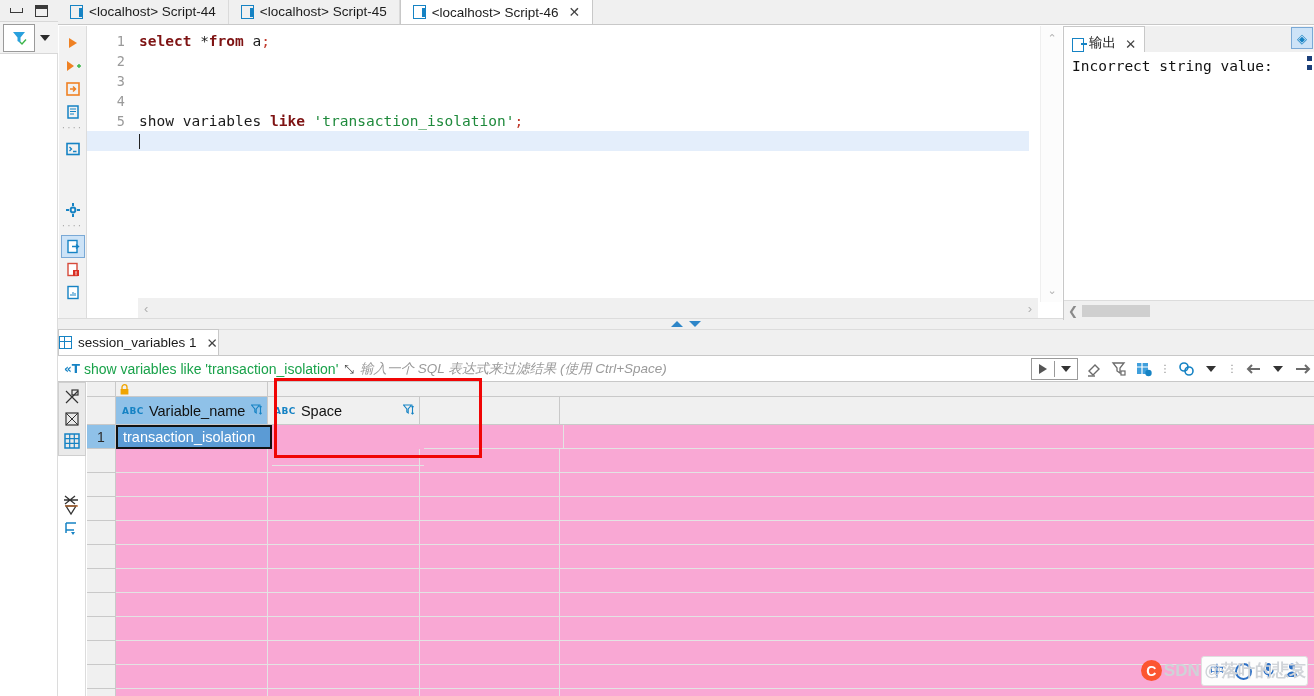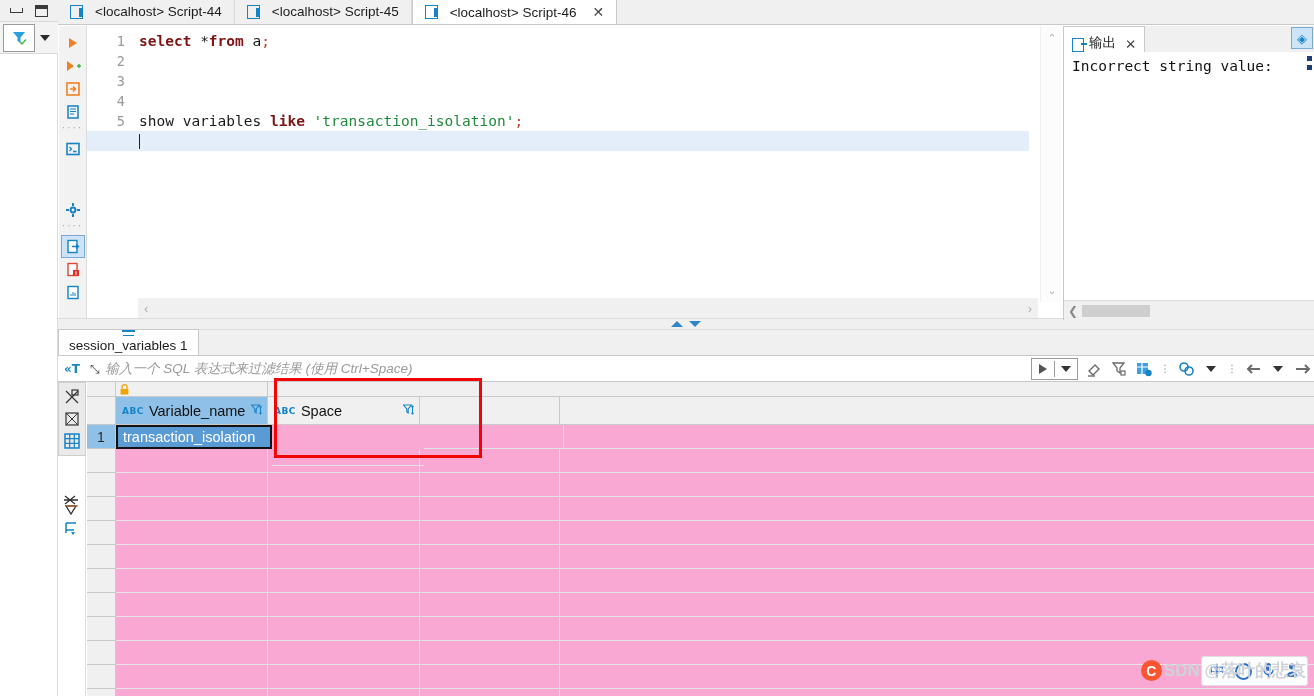--- a/index.html
+++ b/index.html
@@ -56,21 +56,21 @@
   .rail .dots { color: #a6a6a6; font-size: 10px; letter-spacing: 2px; line-height: 10px; height: 14px; }
   .rail .gap-lg { height: 38px; }
 
   
   .tabbar {
     position: absolute; left: 58px; top: 0; right: 0; height: 25px;
     background: #f0f0f0; border-bottom: 1px solid #c8c8c8;
     display: flex; align-items: flex-end;
   }
   .tab {
-    height: 25px; display: flex; align-items: center; gap: 12px;
+    height: 25px; display: flex; align-items: center; gap: 6px;
     padding: 0 12px; font-size: 13.5px; color: #1c1c1c; white-space: nowrap;
     border-right: 1px solid #dadada;
   }
   .tab.active { background: #ffffff; border-top: 1px solid #c8c8c8; border-left:1px solid #c8c8c8; border-right:1px solid #c8c8c8; }
   .tab .x { font-size: 14px; color: #444; margin-left: 4px; }
   .sql-ico {
     width: 13px; height: 14px; border: 1.6px solid #1683c4; position: relative; flex: 0 0 auto;
   }
   .sql-ico::after {
     content:''; position:absolute; right:-1px; top:2px; width:4px; height:9px; background:#1683c4;
@@ -160,22 +160,22 @@
   }
   .out-hscroll .thumb { width: 68px; height: 12px; background: #cfcfcf; }
   .out-dots { position: absolute; right: 2px; top: 30px; display:flex; flex-direction:column; gap:4px; }
   .out-dots i { display:block; width: 5px; height: 5px; background: #1b3f7a; }
 
   
   .results { position: absolute; left: 58px; top: 330px; right: 0; bottom: 0; background: #ffffff; }
 
   .res-tabbar { height: 26px; background: #f0f0f0; display: flex; align-items: flex-end; border-bottom: 1px solid #c8c8c8; }
   .res-tab {
-    height: 26px; display: flex; align-items: center; gap: 6px; padding: 0 10px;
-    background: #ffffff; border: 1px solid #c8c8c8; border-bottom: none; font-size: 13.5px; flex-direction: column;
+    height: 26px; display: flex; align-items: center; gap: 6px; padding: 0 0;
+    background: #ffffff; border: 1px solid #c8c8c8; border-bottom: none; font-size: 13.5px;
   }
   .grid-ico {
     width: 13px; height: 13px; border: 1.6px solid #1683c4; position: relative; background: #fff;
   }
   .grid-ico::before { content:''; position:absolute; left:0; right:0; top:3.5px; height:1.4px; background:#1683c4; }
   .grid-ico::after  { content:''; position:absolute; top:0; bottom:0; left:3.5px; width:1.4px; background:#1683c4; }
 
   .res-filter {
     height: 26px; background: #ffffff; border-bottom: 1px solid #c8c8c8;
     display: flex; align-items: center; position: relative;
@@ -414,20 +414,21 @@
     <div class="res-tabbar">
       <div class="res-tab">
         <span class="grid-ico"></span>
         <span>session_variables 1</span>
         <span style="margin-left:4px;color:#444;">✕</span>
       </div>
     </div>
 
     <div class="res-filter">
       <span class="ft-ico">«T</span>
+      <span class="ft-sql">show variables like 'transaction_isolation'</span>
       <span class="ft-expand">⤡</span>
       <span class="ft-ph">输入一个 SQL 表达式来过滤结果 (使用 Ctrl+Space)</span>
 
       <div class="ft-right">
         <div class="execbox">
           <div class="p">
               <div class="tri-r"></div>
             </div>
           <div class="sep"></div>
           <div class="p">

